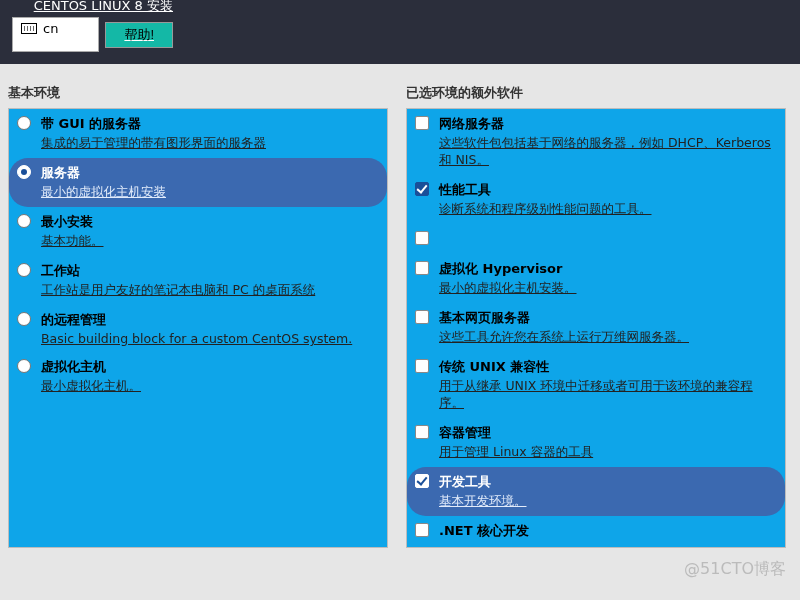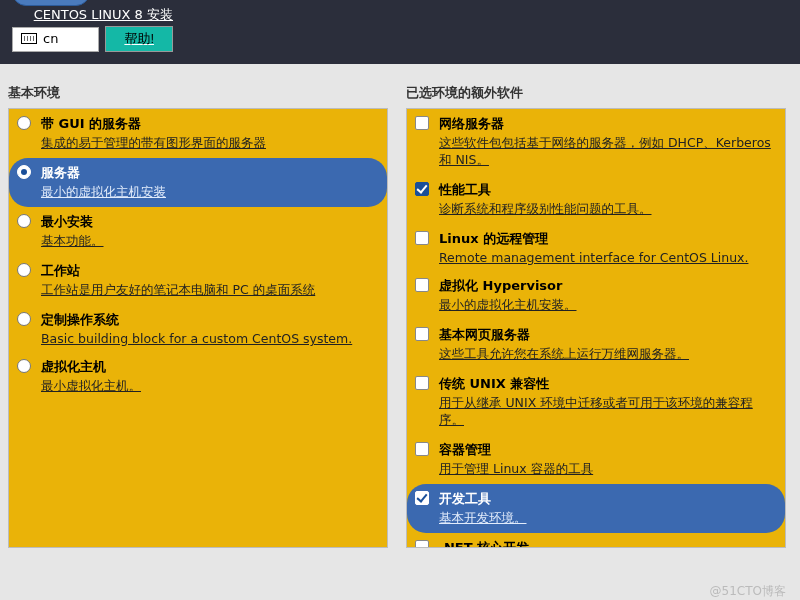--- a/index.html
+++ b/index.html
@@ -42,21 +42,21 @@
     text-decoration: underline;
   }
   .installer-title { font-size: 13px; }
   .header-controls { display: flex; gap: 6px; align-items: center; }
   .lang-combo {
     background: #fff;
     color: #000;
     display: flex;
     align-items: center;
     gap: 6px;
-    padding: 3px 40px 5px 8px;
+    padding: 3px 40px 15px 8px;
     font-size: 13px;
     border: 1px solid #aaa;
   }
   .keyboard-icon {
     width: 16px; height: 11px;
     border: 1.2px solid #000;
     position: relative;
   }
   .keyboard-icon::before {
     content: "";
@@ -86,21 +86,21 @@
     min-width: 0;
   }
   .col-heading {
     font-weight: bold;
     font-size: 13px;
     color: #333;
     padding-bottom: 6px;
   }
   .list {
     border: 1px solid #bcbcbc;
-    background: #eab308;
+    background: #0ea5e9;
     overflow-y: auto;
     flex: 1 1 auto;
     margin-bottom: 40px;
     max-height: 440px;
   }
   .list-right { margin-bottom: 40px; }
   .item {
     display: flex;
     align-items: flex-start;
     gap: 8px;
@@ -142,22 +142,22 @@
   .item-name { font-weight: bold; }
   .item.selected .item-name { color: #fff; }
   .item-desc { font-size: 12.5px; color: #222; text-decoration: underline; }
   .item.selected .item-desc { color: #e2ecfb; }
   .scroll-cut { overflow: hidden; }
   
   .list::-webkit-scrollbar { width: 10px; }
   .list::-webkit-scrollbar-thumb { background: #b5b5b5; border-radius: 5px; }
   .watermark {
     position: absolute;
-    right: 14px; bottom: 0;
-    color: #bbb; font-size: 12px;
+    right: 14px; bottom: 20px;
+    color: #bbb; font-size: 16px;
   }
 </style>
 </head>
 <body>
 
 <div class="header">
   <div class="header-left">
     <div class="page-title">软件选择</div>
     <button class="done-btn">完成(D)</button>
   </div>
@@ -202,21 +202,21 @@
         <div class="item">
           <span class="indicator"><span class="radio"></span></span>
           <span class="item-text">
             <span class="item-name">工作站</span>
             <span class="item-desc">工作站是用户友好的笔记本电脑和 PC 的桌面系统</span>
           </span>
         </div>
         <div class="item">
           <span class="indicator"><span class="radio"></span></span>
           <span class="item-text">
-            <span class="item-name">定制操作系统</span>
+            <span class="item-name">的远程管理</span>
             <span class="item-desc">Basic building block for a custom CentOS system.</span>
           </span>
         </div>
         <div class="item">
           <span class="indicator"><span class="radio"></span></span>
           <span class="item-text">
             <span class="item-name">虚拟化主机</span>
             <span class="item-desc">最小虚拟化主机。</span>
           </span>
         </div>
@@ -235,24 +235,20 @@
         </div>
         <div class="item">
           <span class="indicator"><span class="checkbox checked"></span></span>
           <span class="item-text">
             <span class="item-name">性能工具</span>
             <span class="item-desc">诊断系统和程序级别性能问题的工具。</span>
           </span>
         </div>
         <div class="item">
           <span class="indicator"><span class="checkbox"></span></span>
-          <span class="item-text">
-            <span class="item-name">Linux 的远程管理</span>
-            <span class="item-desc">Remote management interface for CentOS Linux.</span>
-          </span>
         </div>
         <div class="item">
           <span class="indicator"><span class="checkbox"></span></span>
           <span class="item-text">
             <span class="item-name">虚拟化 Hypervisor</span>
             <span class="item-desc">最小的虚拟化主机安装。</span>
           </span>
         </div>
         <div class="item">
           <span class="indicator"><span class="checkbox"></span></span>

